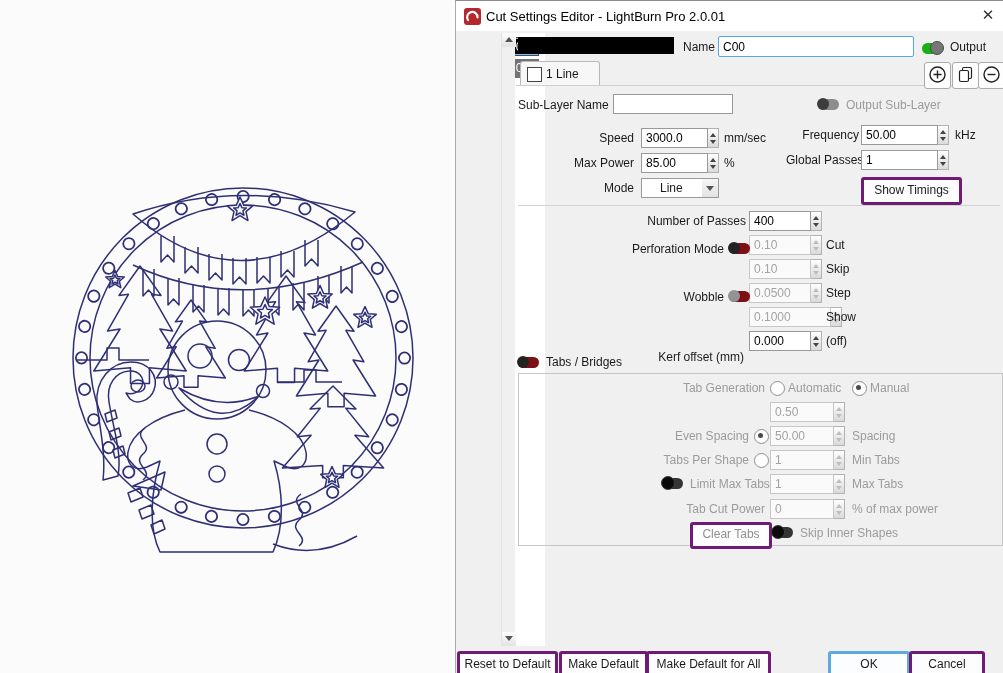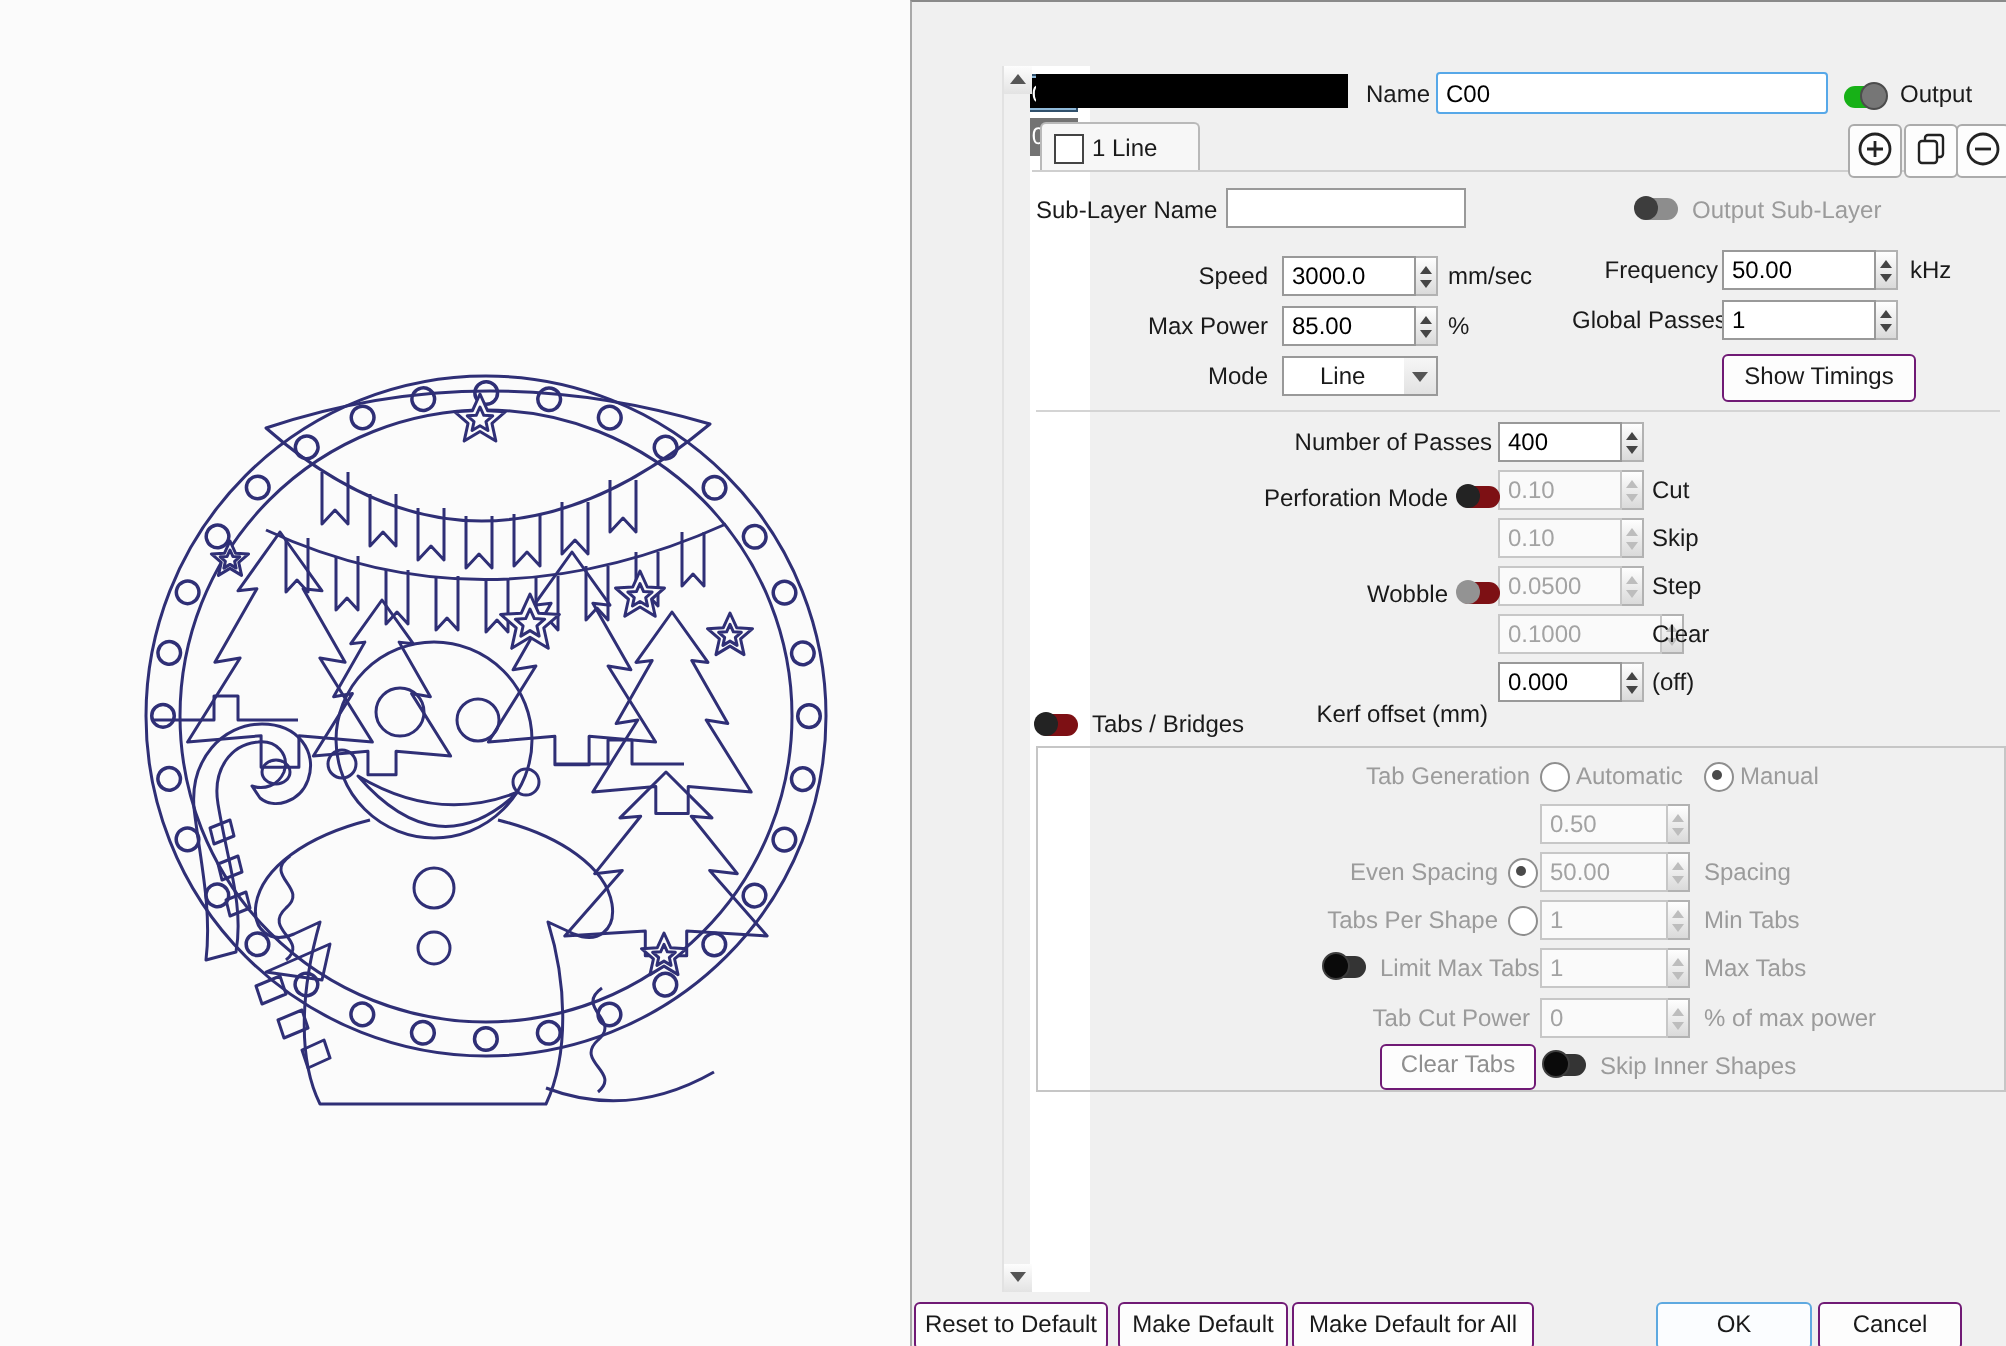--- a/index.html
+++ b/index.html
@@ -38,21 +38,21 @@
        font:12px "Liberation Sans",sans-serif;padding:0 4px;width:100%;outline:none;}
   .spin{position:absolute;display:flex;height:20px;}
   .sb{width:13px;box-sizing:border-box;border:1px solid #b2b2b2;border-left:none;
       background:linear-gradient(#fefefe,#dadada);display:flex;flex-direction:column;justify-content:center;}
   .sa{width:0;height:0;margin:1.5px auto;}
   .sa.up{border-left:3.5px solid transparent;border-right:3.5px solid transparent;border-bottom:4px solid #444;}
   .sa.dn{border-left:3.5px solid transparent;border-right:3.5px solid transparent;border-top:4px solid #444;}
   .dis .inp{color:#a3a3a3;border-color:#c7c7c7;background:#fafafa;}
   .dis .sa.up{border-bottom-color:#bdbdbd;} .dis .sa.dn{border-top-color:#bdbdbd;}
 
-  .btn{position:absolute;border:1px solid #701a75;background:#fdfdfd;border-radius:3px;
+  .btn{position:absolute;border:3px solid #701a75;background:#fdfdfd;border-radius:3px;
        text-align:center;font-size:12px;line-height:20px;height:22px;cursor:pointer;}
   .btn.blue{border-color:#5ea9e0;background:#fbfdff;}
 
   .tg{position:absolute;width:21px;height:11px;border-radius:6px;}
   .tg::before{content:"";position:absolute;top:-1px;width:12px;height:12px;border-radius:50%;}
   .kl::before{left:-1px;} .kr::before{right:-1px;}
   .tg-green{background:#17b117;} .tg-green::before{background:#767676;border:1px solid #4c4c4c;top:-2px;width:12px;height:12px;}
   .tg-gray{background:#8d8d8d;} .tg-gray::before{background:#3d3d3d;}
   .tg-red{background:#7d1014;} .tg-red::before{background:#232323;}
   .tg-red.lt::before{background:#939393;}
@@ -140,20 +140,29 @@
       <use href="#st" transform="translate(332,170) scale(1.15)"></use>
         <use href="#st" transform="translate(332,170) scale(0.58)"></use>
       <use href="#st" transform="translate(299,330) scale(1.15)"></use>
         <use href="#st" transform="translate(299,330) scale(0.58)"></use>
     </g>
   </svg>
 </div>
 
 <div id="dlg" class="abs">
 
+  <div id="titlebar" class="abs">
+    <div id="appicon" class="abs">
+      <svg width="17" height="17" viewBox="0 0 17 17">
+          <path d="M4,12 a5.2,5.2 0 1 1 9.5,-2.6" fill="none" stroke="#fff" stroke-width="2.2" stroke-linecap="round"></path>
+        </svg>
+    </div>
+    <div id="titletext" class="abs lbl">Cut Settings Editor - LightBurn Pro 2.0.01</div>
+    <div id="closex" class="abs">✕</div>
+  </div>
 
   <div id="layerpanel" class="abs">
     <div class="abs layeritem layer-00">00</div>
     <div class="abs layeritem layer-01">01</div>
   </div>
   <div id="vsb" class="abs">
     <div class="abs sbtn" style="top:0">
         <div class="tri up"></div>
       </div>
     <div class="abs sbtn" style="top:599px">
@@ -286,21 +295,21 @@
   <div class="lbl" style="left:370px;top:284px">Step</div>
   <div class="lbl r" style="left:90px;top:288px;width:178px">Wobble</div>
   <div class="tg tg-red lt kl" style="left:273px;top:290px"></div>
   <div class="spin dis" style="left:293px;top:306px;width:93px">
     <input class="inp" value="0.1000" style="">
     <div class="sb">
         <div class="sa up"></div>
         <div class="sa dn"></div>
       </div>
   </div>
-  <div class="lbl" style="left:370px;top:308px">Clear</div>
+  <div class="lbl" style="left:370px;top:308px">Show</div>
 
   <div class="lbl r" style="left:90px;top:348px;width:198px">Kerf offset (mm)</div>
   <div class="spin" style="left:293px;top:330px;width:73px">
     <input class="inp" value="0.000" style="">
     <div class="sb">
         <div class="sa up"></div>
         <div class="sa dn"></div>
       </div>
   </div>
   <div class="lbl" style="left:370px;top:332px">(off)</div>

